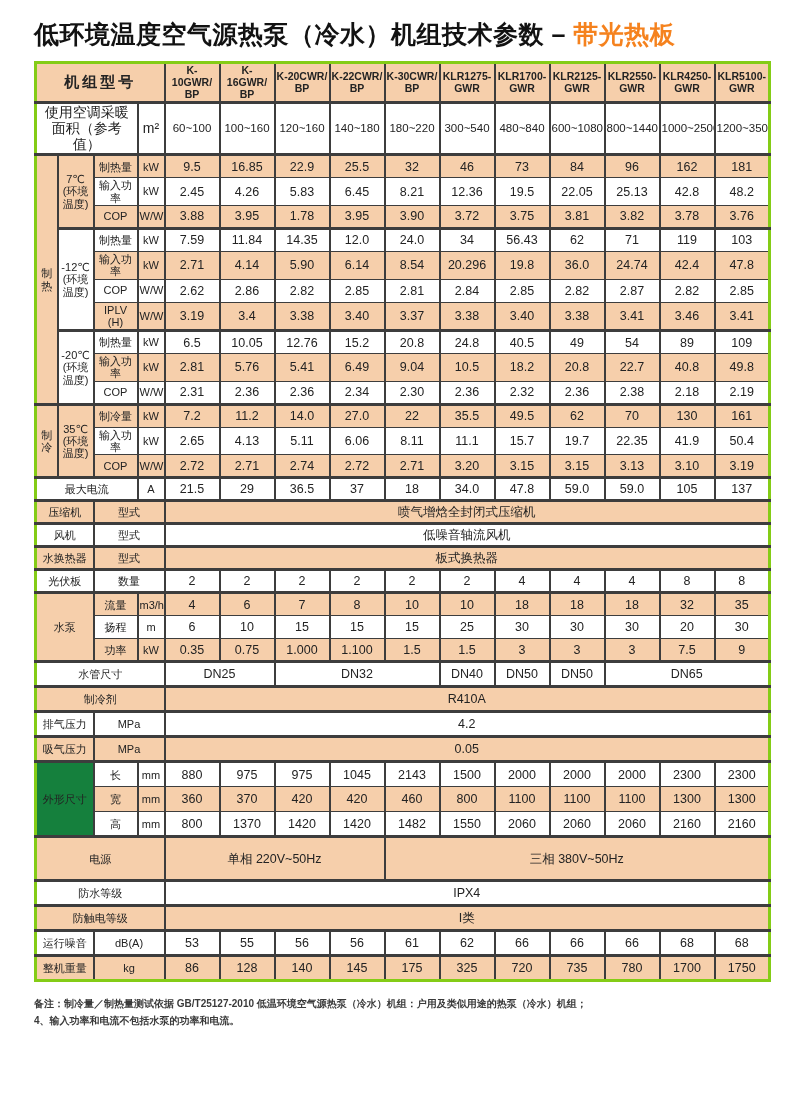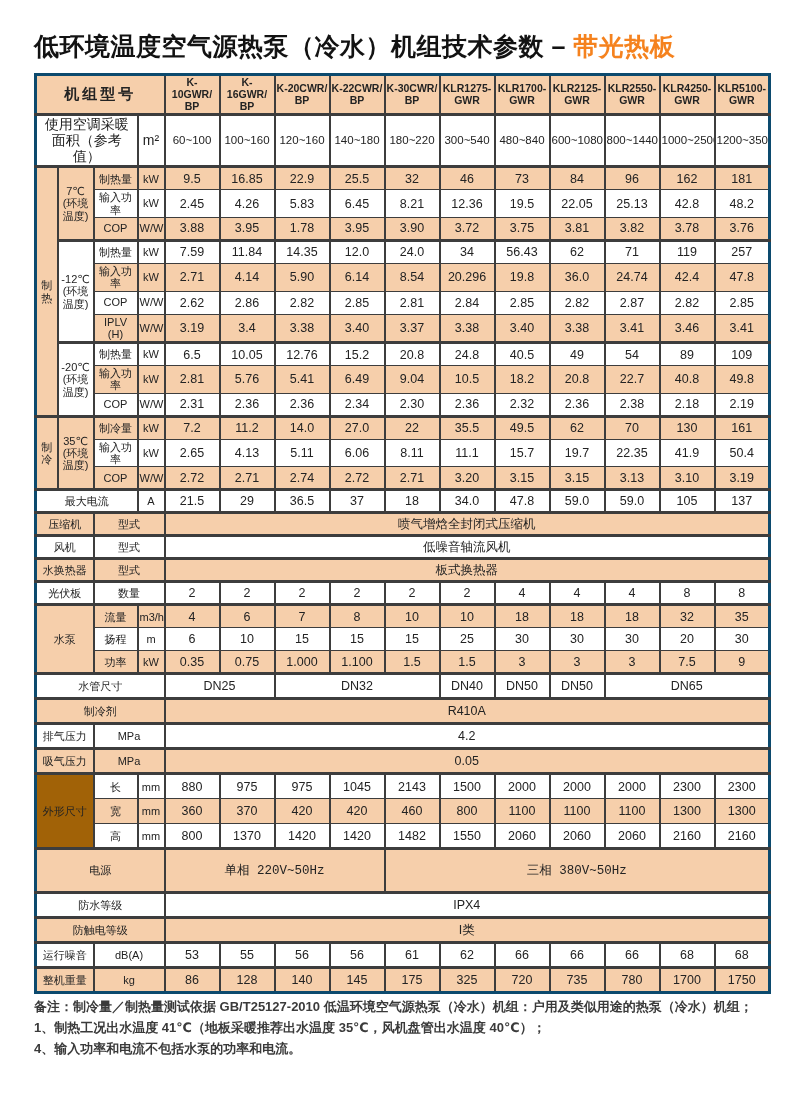--- a/index.html
+++ b/index.html
@@ -1,40 +1,40 @@
 <!DOCTYPE html>
 <html><head>
 <meta charset="utf-8">
 <style>
   html,body{margin:0;padding:0;background:#ffffff;}
   body{width:800px;height:1094px;font-family:"Liberation Sans","DejaVu Sans",sans-serif;color:#222;}
-  .page{width:800px;height:1094px;background:#fff;box-sizing:border-box;padding:30px 30px 0 34px;}
+  .page{width:800px;height:1094px;background:#fff;box-sizing:border-box;padding:18px 30px 0 34px;}
   .title{font-size:25px;font-weight:bold;color:#121212;letter-spacing:0.5px;white-space:nowrap;}
   .title .hl{color:#f5821e;}
   table.spec{border-collapse:collapse;table-layout:fixed;width:734px;margin-top:10px;
-             border:3px solid #0c4a6e;}
+             border:3px solid #84cc16;}
   table.spec td{border:solid #3d3d3d;border-width:1px 2px;text-align:center;vertical-align:middle;
                 font-size:12.5px;line-height:1.12;padding:1px 1px;white-space:pre-line;
                 overflow:hidden;color:#232323;}
   tr.hb td{border-top-width:3px;}
   tr.bg-p > td{background:#f6cfab;}
   tr.bg-w > td{background:#ffffff;}
-  table.spec td.bg-p{background:#a16207;}
+  table.spec td.bg-p{background:#15803d;}
   table.spec td.lbl{font-size:11px;}
   tr{height:23px;}
   tr.k-hd{height:38px;}
   tr.k-hd td{font-weight:bold;font-size:10.5px;}
   tr.k-hd td.corner{font-size:15px;letter-spacing:3px;}
   tr.k-ar{height:31px;}
   tr.k-ar td{font-size:11.5px;}
   tr.k-ar td.lbl{font-size:14px;}
   tr.k-md{height:25px;}
-  tr.k-pw{height:44px;font-family:Liberation Mono, monospace;}
+  tr.k-pw{height:44px;}
   tr.k-pw td{font-size:12.5px;}
-  .notes{margin-top:2px;font-size:13px;color:#3a3a3a;line-height:1.62;font-weight:bold;}
+  .notes{margin-top:14px;font-size:10px;color:#3a3a3a;line-height:1.62;font-weight:bold;}
 </style>
 </head>
 <body>
 
 <div class="page">
   <div class="title"><span>低环境温度空气源热泵（冷水）机组技术参数 – </span><span class="hl">带光热板</span></div>
 
   <table class="spec">
     <colgroup>
       <col style="width:22px">
@@ -152,21 +152,21 @@
           <td>7.59</td>
           <td>11.84</td>
           <td>14.35</td>
           <td>12.0</td>
           <td>24.0</td>
           <td>34</td>
           <td>56.43</td>
           <td>62</td>
           <td>71</td>
           <td>119</td>
-          <td>257</td>
+          <td>103</td>
         </tr>
         <tr class="bg-p">
           <td class="lbl">输入功率</td>
           <td class="lbl">kW</td>
           <td>2.71</td>
           <td>4.14</td>
           <td>5.90</td>
           <td>6.14</td>
           <td>8.54</td>
           <td>20.296</td>
@@ -504,17 +504,16 @@
           <td>735</td>
           <td>780</td>
           <td>1700</td>
           <td>1750</td>
         </tr>
       </tbody>
   </table>
 
   <div class="notes">
     <div>备注：制冷量／制热量测试依据 GB/T25127-2010 低温环境空气源热泵（冷水）机组：户用及类似用途的热泵（冷水）机组；</div>
-    <div>1、制热工况出水温度 41℃（地板采暖推荐出水温度 35℃，风机盘管出水温度 40℃）；</div>
     <div>4、输入功率和电流不包括水泵的功率和电流。</div>
   </div>
 
 </div>
 
 </body></html>

